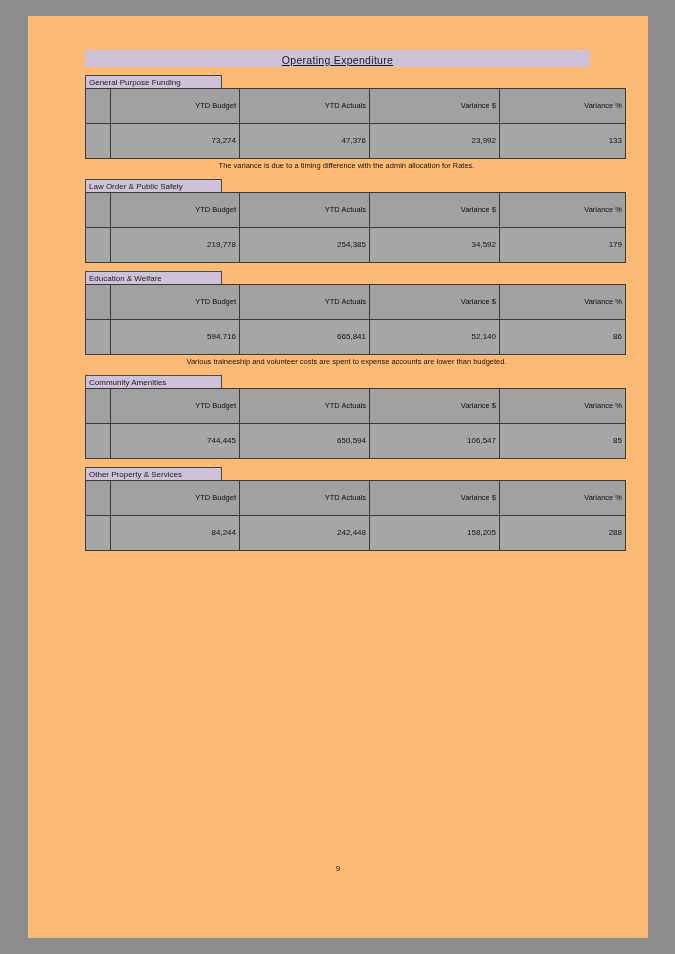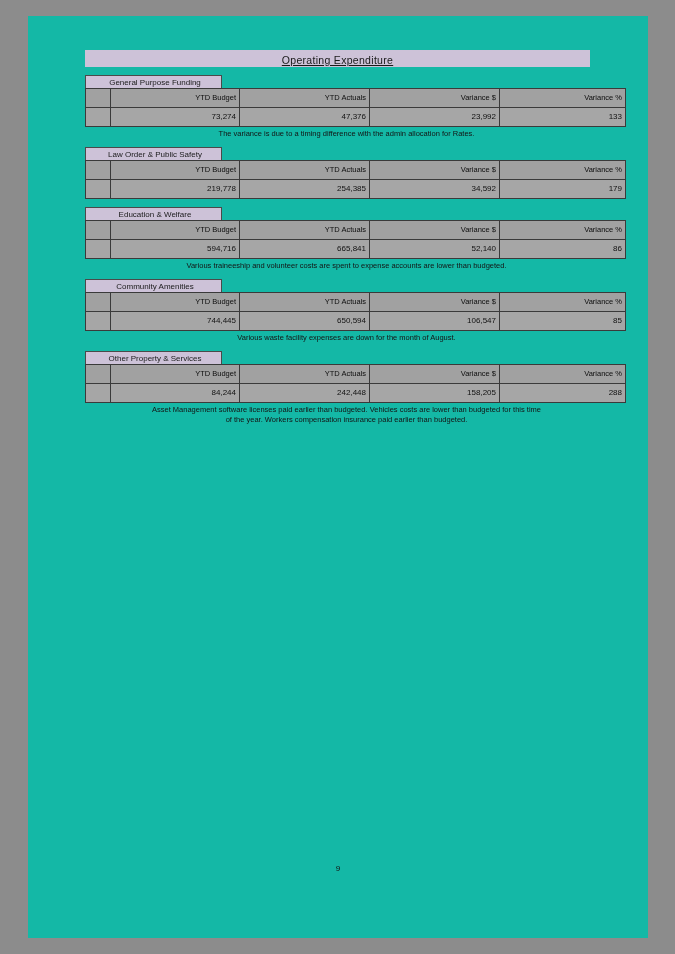--- a/index.html
+++ b/index.html
@@ -12,21 +12,21 @@
     background: #8c8c8c;
     font-family: "Liberation Sans", sans-serif;
     overflow: hidden;
   }
   .page {
     position: absolute;
     left: 28px;
     top: 16px;
     width: 620px;
     height: 922px;
-    background: #14b8a6;
+    background: #fdba74;
     box-sizing: border-box;
   }
   .doc {
     position: absolute;
     left: 57px;
     top: 34px;
     width: 505px;
   }
   .title-bar {
     background: #cdc2d8;
@@ -60,31 +60,30 @@
     background: #cdc2d8;
     width: 137px;
     height: 13px;
     line-height: 13px;
     font-size: 8px;
     color: #1a1a1a;
     padding-left: 3px;
     box-sizing: border-box;
     border: 1px solid #4a4a4a;
     border-bottom: none;
-    text-align: center;
   }
   table.fin {
     border-collapse: collapse;
     width: 505px;
     table-layout: fixed;
   }
   table.fin td, table.fin th {
     border: 1px solid #3a3a3a;
     height: 10px;
-    padding: 4px 3px;
+    padding: 12px 3px;
     font-size: 7.5px;
     text-align: right;
     color: #111;
     background: #a8a8a8;
     font-weight: normal;
     line-height: 10px;
     overflow: hidden;
     white-space: nowrap;
   }
   table.fin thead td {
@@ -225,23 +224,20 @@
         <tbody>
           <tr>
             <td class="c1"></td>
             <td class="c2">744,445</td>
             <td class="c3">650,594</td>
             <td class="c4 neg">106,547</td>
             <td class="c5">85</td>
           </tr>
         </tbody>
       </table>
-      <div class="note">
-        <div>Various waste facility expenses are down for the month of August.</div>
-      </div>
     </div>
 
     <div class="section">
       <div class="sec-header">Other Property &amp; Services</div>
       <table class="fin">
         <thead>
           <tr>
             <td class="c1"></td>
             <td class="c2">YTD Budget</td>
             <td class="c3">YTD Actuals</td>
@@ -252,22 +248,18 @@
         <tbody>
           <tr>
             <td class="c1"></td>
             <td class="c2">84,244</td>
             <td class="c3">242,448</td>
             <td class="c4">158,205</td>
             <td class="c5">288</td>
           </tr>
         </tbody>
       </table>
-      <div class="note">
-        <div>Asset Management software licenses paid earlier than budgeted. Vehicles costs are lower than budgeted for this time</div>
-        <div>of the year. Workers compensation insurance paid earlier than budgeted.</div>
-      </div>
     </div>
 
   </div>
 
   <div class="page-number">9</div>
 </div>
 
 </body></html>

